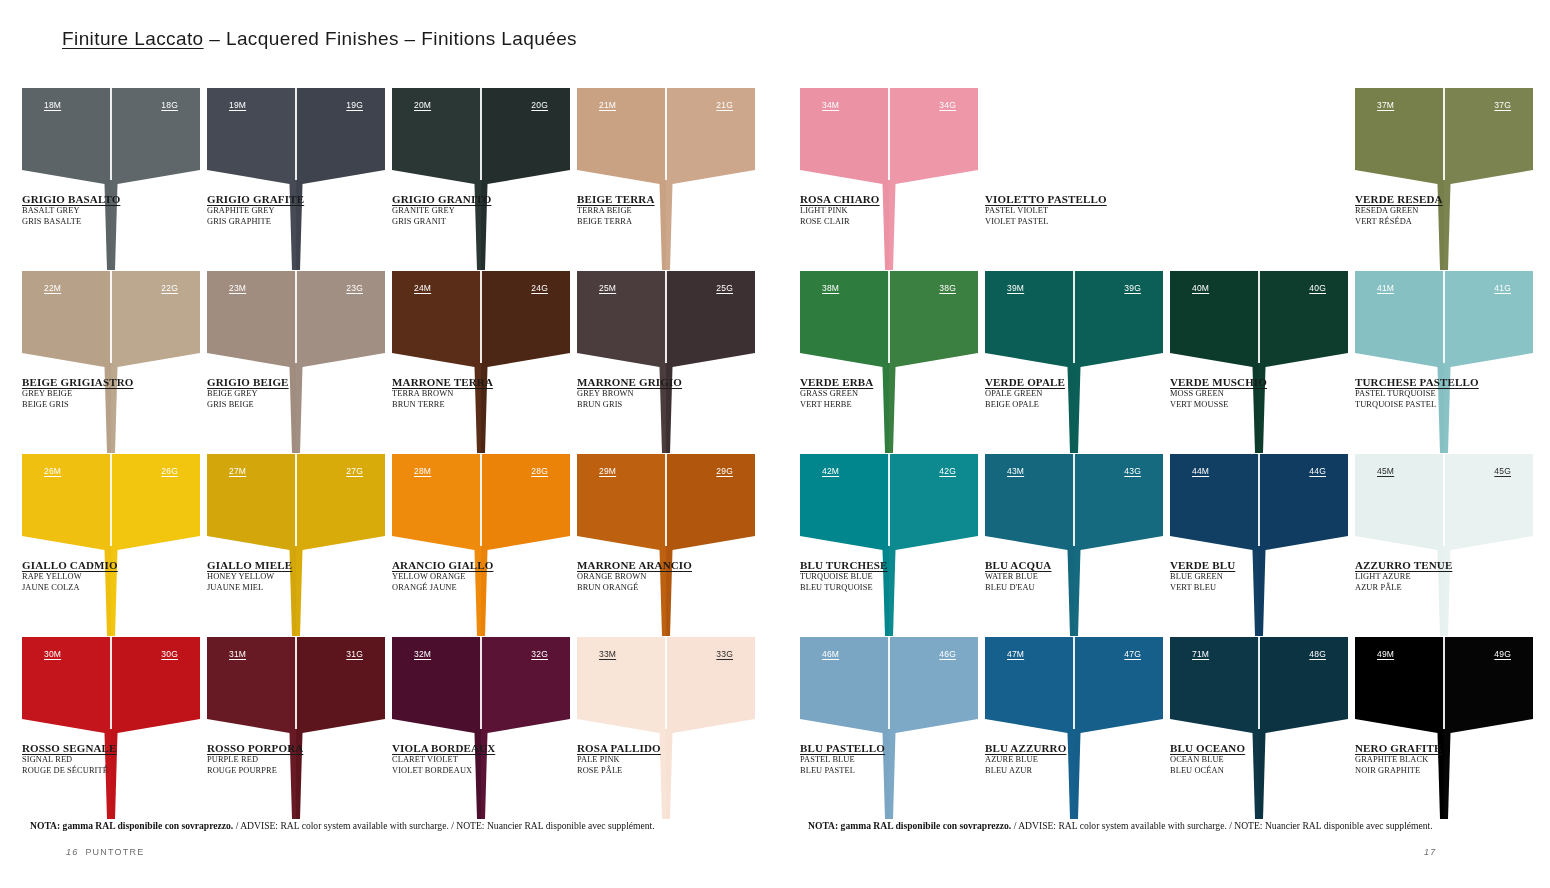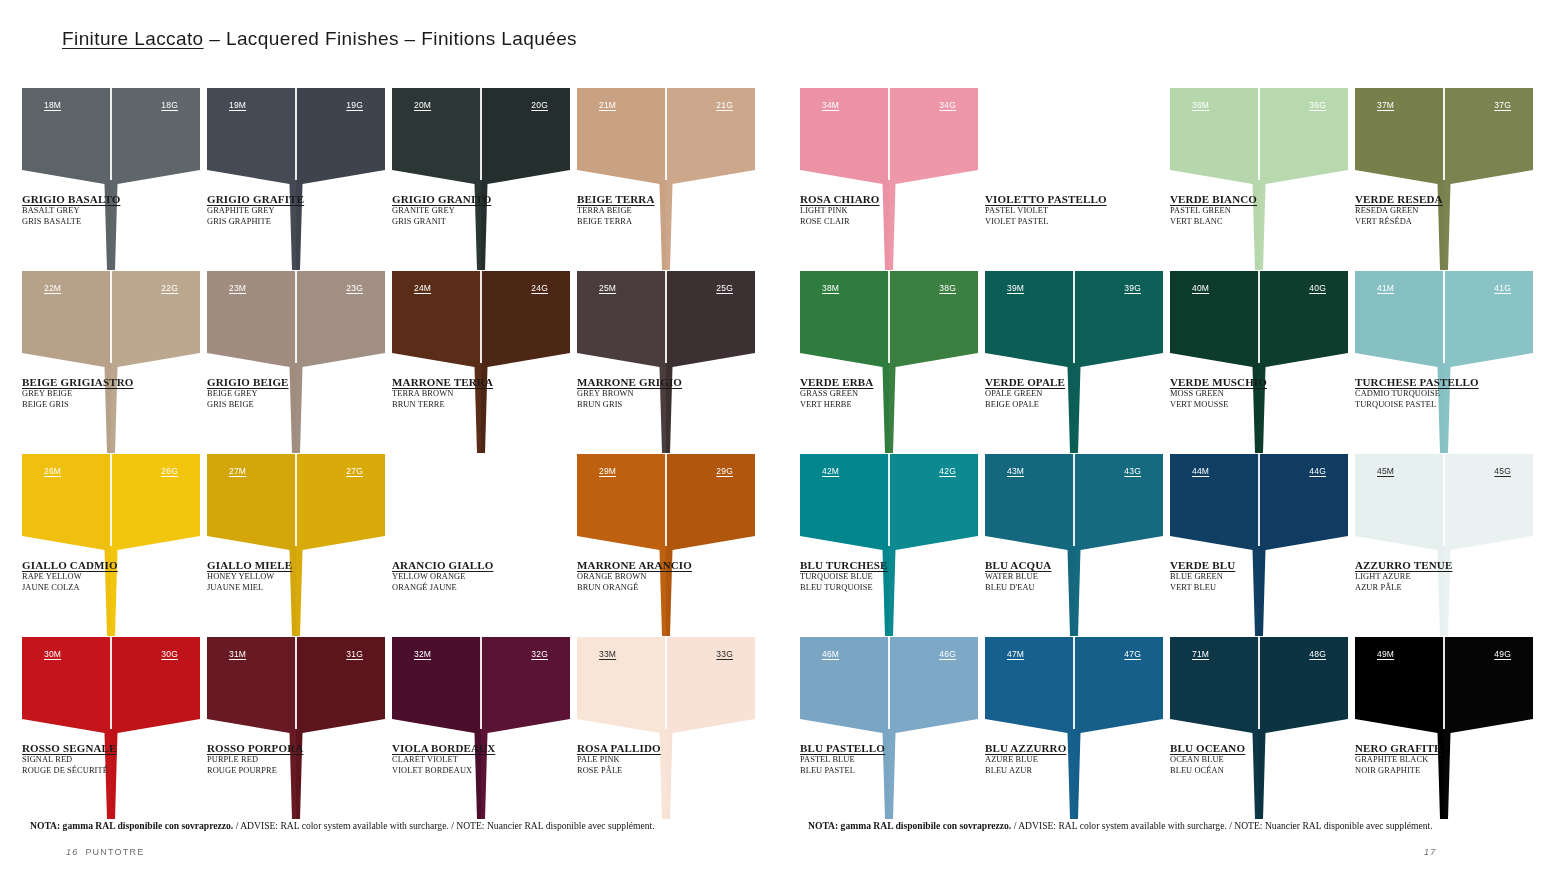--- a/index.html
+++ b/index.html
@@ -293,20 +293,33 @@
                 <div class="code g" style="color: rgb(255, 255, 255);">27G</div>
               </div>
             </div>
             <div class="names">
               <div class="n-it">GIALLO MIELE</div>
               <div class="n-en">HONEY YELLOW</div>
               <div class="n-fr">JUAUNE MIEL</div>
             </div>
           </div>
           <div class="cellwrap" style="left: 370px;">
+            <div class="chip">
+              <svg width="178" height="182" viewBox="0 0 178 182">
+                <path d="M0,0 L89,0 L89,96 L82.5,96 L0,82 Z" fill="#ef8b0c"></path>
+                <path d="M89,0 L178,0 L178,82 L95.5,96 L89,96 Z" fill="#eb8309"></path>
+                <path d="M82.5,96 L89,96 L89,182 L85,182 Z" fill="#ef8b0c"></path>
+                <path d="M89,96 L95.5,96 L93,182 L89,182 Z" fill="#eb8309"></path>
+                <rect x="88.1" y="0" width="1.8" height="92" fill="#ffffff"></rect>
+              </svg>
+              <div class="codes">
+                <div class="code m" style="color: rgb(255, 255, 255);">28M</div>
+                <div class="code g" style="color: rgb(255, 255, 255);">28G</div>
+              </div>
+            </div>
             <div class="names">
               <div class="n-it">ARANCIO GIALLO</div>
               <div class="n-en">YELLOW ORANGE</div>
               <div class="n-fr">ORANGÉ JAUNE</div>
             </div>
           </div>
           <div class="cellwrap" style="left: 555px;">
             <div class="chip">
               <svg width="178" height="182" viewBox="0 0 178 182">
                 <path d="M0,0 L89,0 L89,96 L82.5,96 L0,82 Z" fill="#bd600f"></path>
@@ -435,40 +448,20 @@
               <div class="n-fr">ROSE CLAIR</div>
             </div>
           </div>
           <div class="cellwrap" style="left: 185px;">
             <div class="names">
               <div class="n-it">VIOLETTO PASTELLO</div>
               <div class="n-en">PASTEL VIOLET</div>
               <div class="n-fr">VIOLET PASTEL</div>
             </div>
           </div>
-          <div class="cellwrap" style="left: 370px;">
-            <div class="chip">
-              <svg width="178" height="182" viewBox="0 0 178 182">
-                <path d="M0,0 L89,0 L89,96 L82.5,96 L0,82 Z" fill="#b6d6ac"></path>
-                <path d="M89,0 L178,0 L178,82 L95.5,96 L89,96 Z" fill="#b8d8ae"></path>
-                <path d="M82.5,96 L89,96 L89,182 L85,182 Z" fill="#b6d6ac"></path>
-                <path d="M89,96 L95.5,96 L93,182 L89,182 Z" fill="#b8d8ae"></path>
-                <rect x="88.1" y="0" width="1.8" height="92" fill="#ffffff"></rect>
-              </svg>
-              <div class="codes">
-                <div class="code m" style="color: rgb(255, 255, 255);">36M</div>
-                <div class="code g" style="color: rgb(255, 255, 255);">36G</div>
-              </div>
-            </div>
-            <div class="names">
-              <div class="n-it">VERDE BIANCO</div>
-              <div class="n-en">PASTEL GREEN</div>
-              <div class="n-fr">VERT BLANC</div>
-            </div>
-          </div>
           <div class="cellwrap" style="left: 555px;">
             <div class="chip">
               <svg width="178" height="182" viewBox="0 0 178 182">
                 <path d="M0,0 L89,0 L89,96 L82.5,96 L0,82 Z" fill="#77804a"></path>
                 <path d="M89,0 L178,0 L178,82 L95.5,96 L89,96 Z" fill="#7b8450"></path>
                 <path d="M82.5,96 L89,96 L89,182 L85,182 Z" fill="#77804a"></path>
                 <path d="M89,96 L95.5,96 L93,182 L89,182 Z" fill="#7b8450"></path>
                 <rect x="88.1" y="0" width="1.8" height="92" fill="#ffffff"></rect>
               </svg>
               <div class="codes">
@@ -553,21 +546,21 @@
                 <path d="M89,96 L95.5,96 L93,182 L89,182 Z" fill="#8ac3c5"></path>
                 <rect x="88.1" y="0" width="1.8" height="92" fill="#ffffff"></rect>
               </svg>
               <div class="codes">
                 <div class="code m" style="color: rgb(255, 255, 255);">41M</div>
                 <div class="code g" style="color: rgb(255, 255, 255);">41G</div>
               </div>
             </div>
             <div class="names">
               <div class="n-it">TURCHESE PASTELLO</div>
-              <div class="n-en">CADMIO TURQUOISE</div>
+              <div class="n-en">PASTEL TURQUOISE</div>
               <div class="n-fr">TURQUOISE PASTEL</div>
             </div>
           </div>
         </div>
         <div class="row">
           <div class="cellwrap" style="left: 0px;">
             <div class="chip">
               <svg width="178" height="182" viewBox="0 0 178 182">
                 <path d="M0,0 L89,0 L89,96 L82.5,96 L0,82 Z" fill="#00868c"></path>
                 <path d="M89,0 L178,0 L178,82 L95.5,96 L89,96 Z" fill="#0c8a90"></path>

